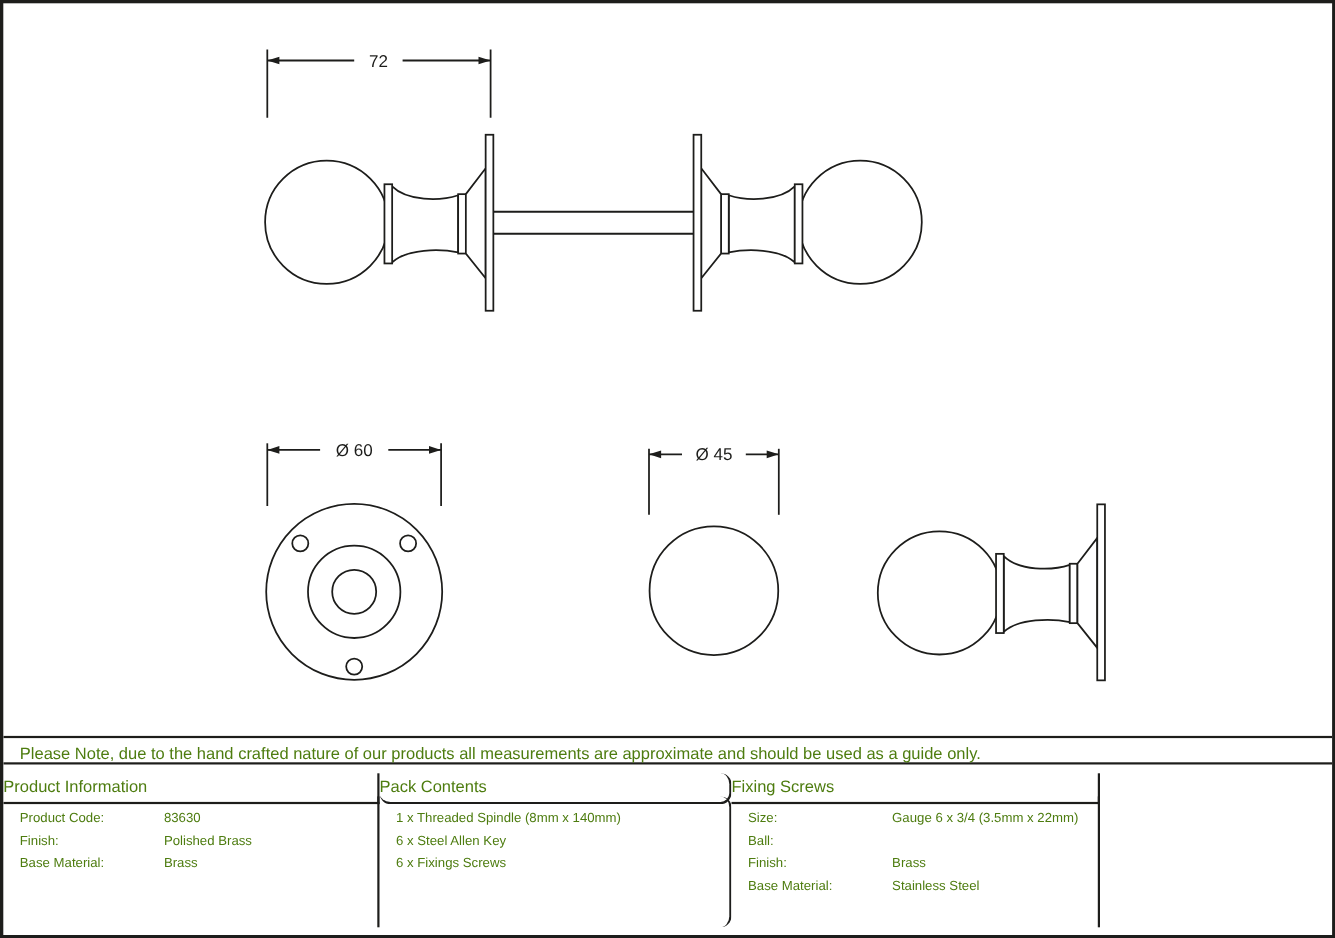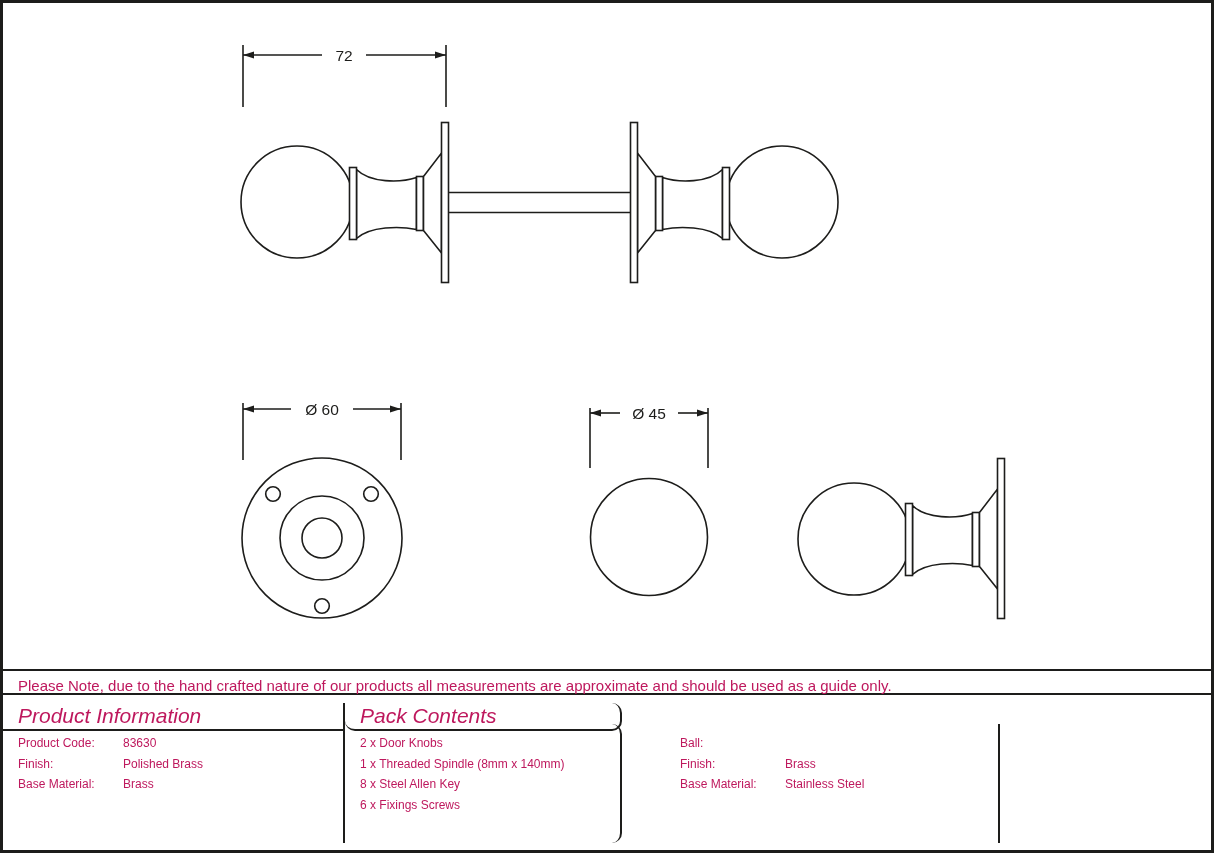--- a/index.html
+++ b/index.html
@@ -3,50 +3,50 @@
 <meta charset="utf-8">
 <style>
   html,body{margin:0;padding:0;background:#e8e8e8;}
   .page{
     position:relative;
     width:1214px;height:853px;
     box-sizing:border-box;
     background:#ffffff;
     border:3px solid #1d1d1b;
     font-family:"Liberation Sans", sans-serif;
-    color:#be185d;
+    color:#4d7c0f;
     overflow:hidden;
   }
   .drawing-svg{position:absolute;left:0;top:0;}
   svg text{font-family:"Liberation Sans", sans-serif;font-size:15.5px;fill:#1d1d1b;}
   .note-row{
     position:absolute;left:0;top:666px;width:1208px;height:26px;
     box-sizing:border-box;
     border-top:2px solid #1d1d1b;border-bottom:2px solid #1d1d1b;
     line-height:30px;padding-left:15px;font-size:15px;
   }
   .hdr-cell{
     position:absolute;top:700px;height:28px;box-sizing:border-box;
     border-bottom:2px solid #1d1d1b;border-right:2px solid #1d1d1b;
-    line-height:25px;padding-left:15px;font-size:21px;font-style:italic;
+    line-height:25px;font-size:15px;
   }
   .hdr-cell.no-border{border-bottom:none;border-right:none;}
   .body-cell{
     position:absolute;top:721px;height:119px;box-sizing:border-box;
     border-right:2px solid #1d1d1b;
     padding:9px 0 0 15px;font-size:12px;
   }
   .body-cell.no-border{border-right:none;}
   .c1{left:0;width:342px;}
-  .c2{left:342px;width:277px;border-radius:10px;}
+  .c2{left:342px;width:320px;border-radius:10px;}
   .c3{left:662px;width:335px;}
   .c4{left:997px;width:211px;}
   .kv-row{display:flex;line-height:20.5px;}
   .kv-label{width:105px;flex:none;}
-  .kv-value{flex:1;}
+  .kv-value{flex:1;margin-left:26px;}
   .pc-line{line-height:20.5px;}
 </style>
 </head>
 <body>
 
 <div class="page">
 
   <svg class="drawing-svg" width="1208" height="666" viewBox="3 3 1208 666" fill="none" stroke="#1d1d1b" stroke-width="1.6">
 
     <g>
@@ -125,45 +125,49 @@
       <rect x="997.5" y="458.5" width="7" height="160" fill="#ffffff"></rect>
     </g>
   </svg>
 
   <div class="note-row">
     <span>Please Note, due to the hand crafted nature of our products all measurements are approximate and should be used as a guide only.</span>
   </div>
 
   <div class="hdr-cell c1">Product Information</div>
   <div class="hdr-cell c2">Pack Contents</div>
+  <div class="hdr-cell c3">Fixing Screws</div>
   <div class="hdr-cell c4 no-border"></div>
 
   <div class="body-cell c1">
     <div class="kv-row">
       <span class="kv-label">Product Code:</span>
       <span class="kv-value">83630</span>
     </div>
     <div class="kv-row">
       <span class="kv-label">Finish:</span>
       <span class="kv-value">Polished Brass</span>
     </div>
     <div class="kv-row">
       <span class="kv-label">Base Material:</span>
       <span class="kv-value">Brass</span>
     </div>
   </div>
 
   <div class="body-cell c2">
-    <div class="pc-line">2 x Door Knobs</div>
     <div class="pc-line">1 x Threaded Spindle (8mm x 140mm)</div>
-    <div class="pc-line">8 x Steel Allen Key</div>
+    <div class="pc-line">6 x Steel Allen Key</div>
     <div class="pc-line">6 x Fixings Screws</div>
   </div>
 
   <div class="body-cell c3">
+    <div class="kv-row">
+      <span class="kv-label">Size:</span>
+      <span class="kv-value">Gauge 6 x 3/4 (3.5mm x 22mm)</span>
+    </div>
     <div class="kv-row">
       <span class="kv-label">Ball:</span>
     </div>
     <div class="kv-row">
       <span class="kv-label">Finish:</span>
       <span class="kv-value">Brass</span>
     </div>
     <div class="kv-row">
       <span class="kv-label">Base Material:</span>
       <span class="kv-value">Stainless Steel</span>

